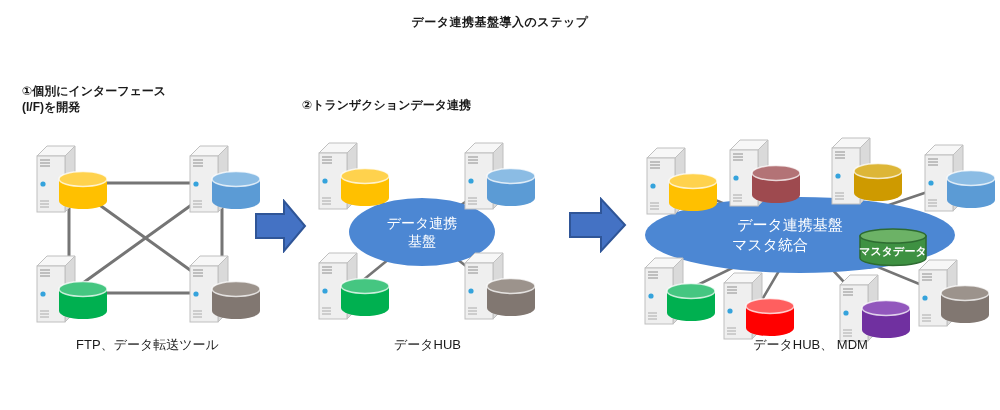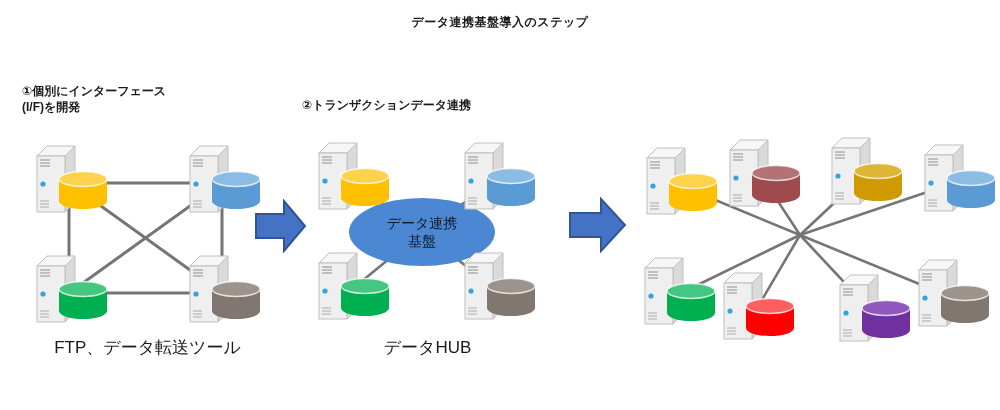--- a/index.html
+++ b/index.html
@@ -10,32 +10,32 @@
   .heading{position:absolute;font-size:12px;font-weight:bold;line-height:1.3;white-space:pre-line;}
   #h1{left:22px;top:84px;width:300px;}
   #h2{left:302px;top:98px;white-space:nowrap;}
   #h3{left:664px;top:86px;white-space:nowrap;}
   .panel{position:absolute;}
   #panel-1{left:20px;top:135px;width:255px;height:200px;}
   #panel-2{left:300px;top:135px;width:255px;height:200px;}
   #panel-3{left:628px;top:130px;width:365px;height:215px;}
   .node{position:absolute;width:80px;height:72px;}
   .node .cyl{position:absolute;left:27px;top:27px;}
-  .hub{position:absolute;border-radius:50%;color:#0f172a;display:flex;flex-direction:column;
+  .hub{position:absolute;border-radius:50%;color:#ffffff;display:flex;flex-direction:column;
        align-items:center;justify-content:center;text-align:center;}
   #hub2{left:49px;top:63px;width:146px;height:68px;font-size:14px;line-height:1.3;}
   #hub3{left:17px;top:67px;width:310px;height:76px;font-size:15px;line-height:1.35;}
   #hub3 .l1{transform:translateX(-10px);}
   #hub3 .l2{transform:translateX(-30px);}
   .badge{position:absolute;right:26px;top:30px;width:72px;height:40px;}
   .badge svg{display:block;}
   .arrow{position:absolute;}
   #arrow-1{left:255px;top:199px;}
   #arrow-2{left:569px;top:197px;}
-  .caption{position:absolute;top:336px;font-size:17px;text-align:center;}
+  .caption{position:absolute;top:336px;font-size:13px;text-align:center;}
   #c1{left:20px;width:255px;}
   #c2{left:300px;width:255px;}
   #c3{left:628px;width:365px;}
 </style>
 </head>
 <body>
 
 <div class="stage">
 
   <div class="title">データ連携基盤導入のステップ</div>
@@ -224,20 +224,31 @@
       <svg width="365" height="215" style="position:absolute;left:0;top:0;overflow:visible">
         <line x1="51" y1="55" x2="172" y2="105" stroke="#757575" stroke-width="2.6" stroke-linecap="round"></line>
         <line x1="134" y1="47" x2="172" y2="105" stroke="#757575" stroke-width="2.6" stroke-linecap="round"></line>
         <line x1="236" y1="45" x2="172" y2="105" stroke="#757575" stroke-width="2.6" stroke-linecap="round"></line>
         <line x1="329" y1="52" x2="172" y2="105" stroke="#757575" stroke-width="2.6" stroke-linecap="round"></line>
         <line x1="49" y1="165" x2="172" y2="105" stroke="#757575" stroke-width="2.6" stroke-linecap="round"></line>
         <line x1="128" y1="180" x2="172" y2="105" stroke="#757575" stroke-width="2.6" stroke-linecap="round"></line>
         <line x1="244" y1="182" x2="172" y2="105" stroke="#757575" stroke-width="2.6" stroke-linecap="round"></line>
         <line x1="323" y1="167" x2="172" y2="105" stroke="#757575" stroke-width="2.6" stroke-linecap="round"></line>
       </svg>
+    <div class="hub" id="hub3" style="background: rgb(76, 135, 211);">
+      <span class="l1">データ連携基盤</span>
+      <span class="l2">マスタ統合</span>
+      <span class="badge">
+        <svg width="72" height="40" viewBox="0 0 72 40">
+          <path d="M3 9 L3 31 A33 7.5 0 0 0 69 31 L69 9 Z" fill="#3E9142" stroke="#2D6B31" stroke-width="1.5"></path>
+          <ellipse cx="36" cy="9" rx="33" ry="7" fill="#6CB266" stroke="#2D6B31" stroke-width="1.5"></ellipse>
+          <text x="36" y="28" text-anchor="middle" font-size="11" font-weight="bold" fill="#ffffff">マスタデータ</text>
+        </svg>
+      </span>
+    </div>
   <div class="node" style="left: 12px; top: 15px;"><svg width="48" height="72" viewBox="0 0 48 72">
           <polygon points="7,13 17,3 45,3 35,13" fill="#F7F7F7" stroke="#BFBFBF"></polygon>
           <polygon points="35,13 45,3 45,59 35,69" fill="#DADADA" stroke="#BFBFBF"></polygon>
           <rect x="7" y="13" width="28" height="56" fill="#EFEFEF" stroke="#BFBFBF"></rect>
           <g stroke="#9E9E9E" stroke-width="1.2">
             <line x1="10" y1="17" x2="20" y2="17"></line>
             <line x1="10" y1="20" x2="20" y2="20"></line>
             <line x1="10" y1="23" x2="20" y2="23"></line>
           </g>
           <circle cx="13" cy="41" r="2.6" fill="#35A3DC"></circle>
@@ -391,14 +402,15 @@
     </svg>
   </div>
   <div class="arrow" id="arrow-2">
     <svg width="58" height="56" viewBox="0 0 58 56">
       <polygon points="1,16 32,16 32,2 56,28 32,54 32,40 1,40" fill="#4472C4" stroke="#2F5597" stroke-width="2"></polygon>
     </svg>
   </div>
 
   <div class="caption" id="c1">FTP、データ転送ツール</div>
   <div class="caption" id="c2">データHUB</div>
+  <div class="caption" id="c3">データHUB、 MDM</div>
 
 </div>
 
 </body></html>

